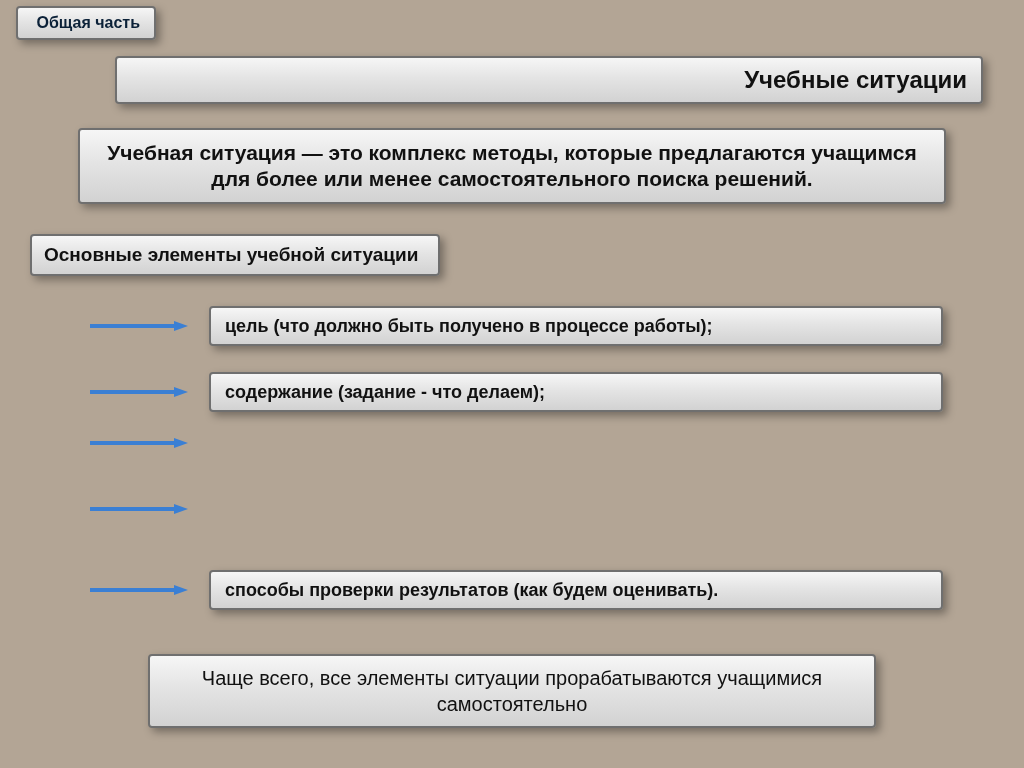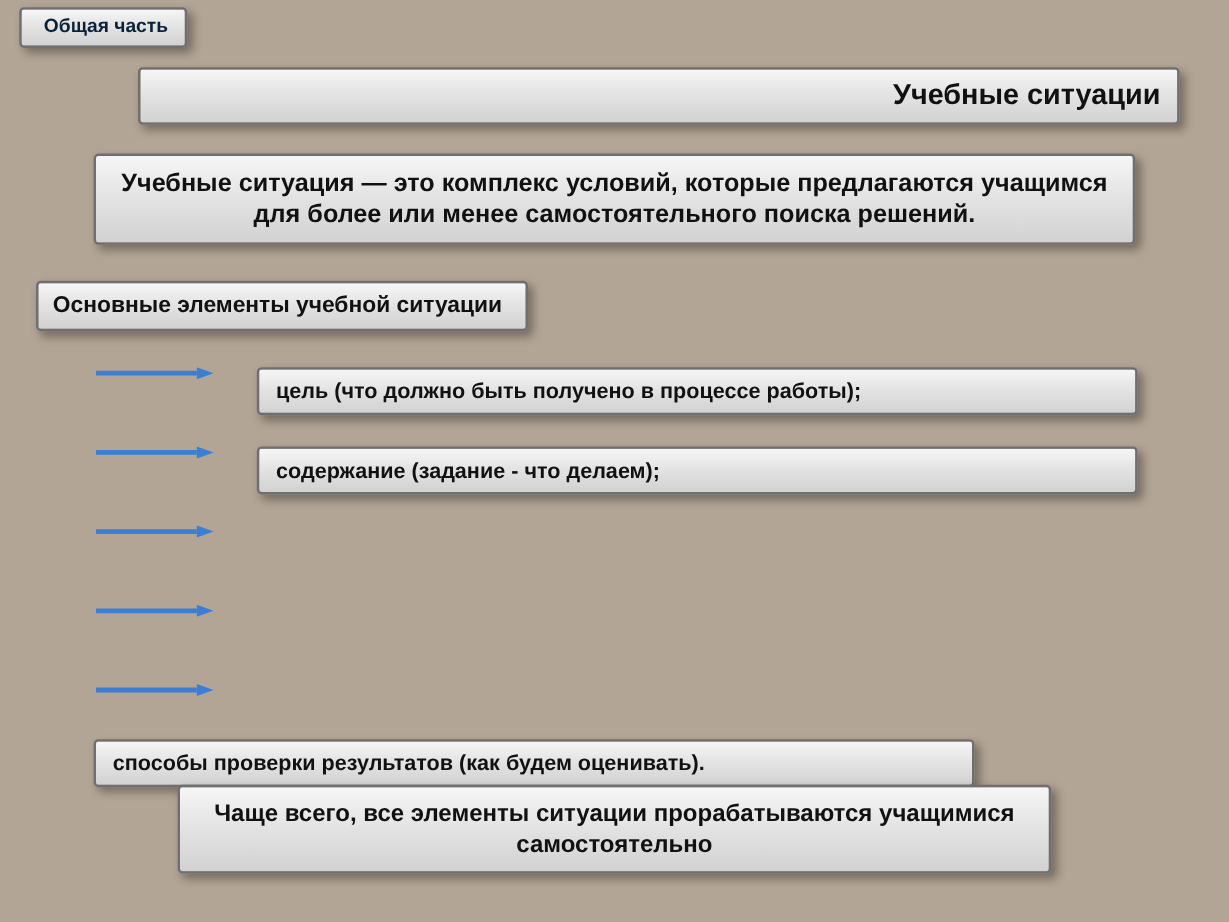--- a/index.html
+++ b/index.html
@@ -53,58 +53,59 @@
     position: absolute;
     left: 30px;
     top: 234px;
     width: 410px;
     height: 42px;
     padding-left: 12px;
   }
   .sub-heading span { font-size: 19px; font-weight: 700; }
   .row {
     position: absolute;
-    left: 78px;
+    left: 88px;
     display: flex;
-    gap: 36px;
+    align-items: center;
+    gap: 21px;
   }
   .row .arrow { width: 100px; height: 10px; }
   .row .item {
     width: 734px;
     height: 40px;
   }
   .row .item span { font-size: 18px; font-weight: 700; }
   .row.r1 { top: 306px; }
   .row.r2 { top: 372px; }
   .row.r3 { top: 438px; }
   .row.r4 { top: 504px; }
-  .row.r5 { top: 570px; flex-direction: column; }
+  .row.r5 { top: 570px; }
   .footer {
     position: absolute;
     left: 148px;
     top: 654px;
     width: 728px;
     height: 74px;
     line-height: 1.3;
   }
-  .footer span { font-size: 20px; font-weight: 700; }
+  .footer span { font-size: 20px; font-weight: 400; }
 </style>
 </head>
 <body>
 
 <div class="panel center badge">
   <span>Общая часть</span>
 </div>
 
 <div class="panel center title">
   <span>Учебные ситуации</span>
 </div>
 
 <div class="panel center definition">
-  <span>Учебные ситуация — это комплекс условий, которые предлагаются учащимся для более или менее самостоятельного поиска решений.</span>
+  <span>Учебная ситуация — это комплекс методы, которые предлагаются учащимся для более или менее самостоятельного поиска решений.</span>
 </div>
 
 <div class="panel sub-heading">
   <span>Основные элементы учебной ситуации</span>
 </div>
 
 <div class="row r1">
   <svg class="arrow" viewBox="0 0 100 10">
     <line x1="2" y1="5" x2="86" y2="5" stroke-width="4" stroke="#3a7fd4"></line>
     <polygon points="86,0 100,5 86,10" fill="#3a7fd4"></polygon>

